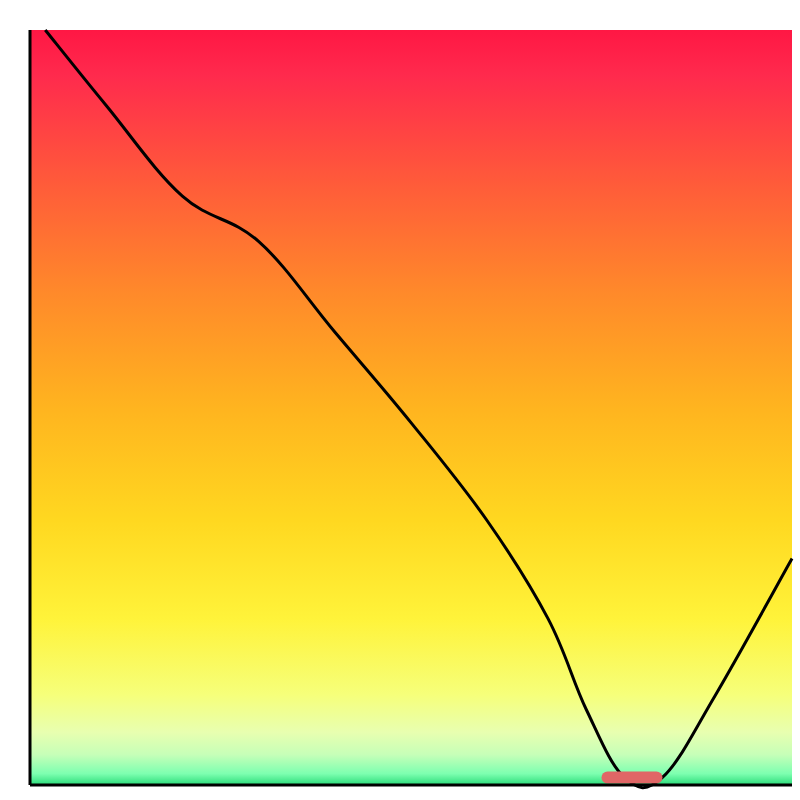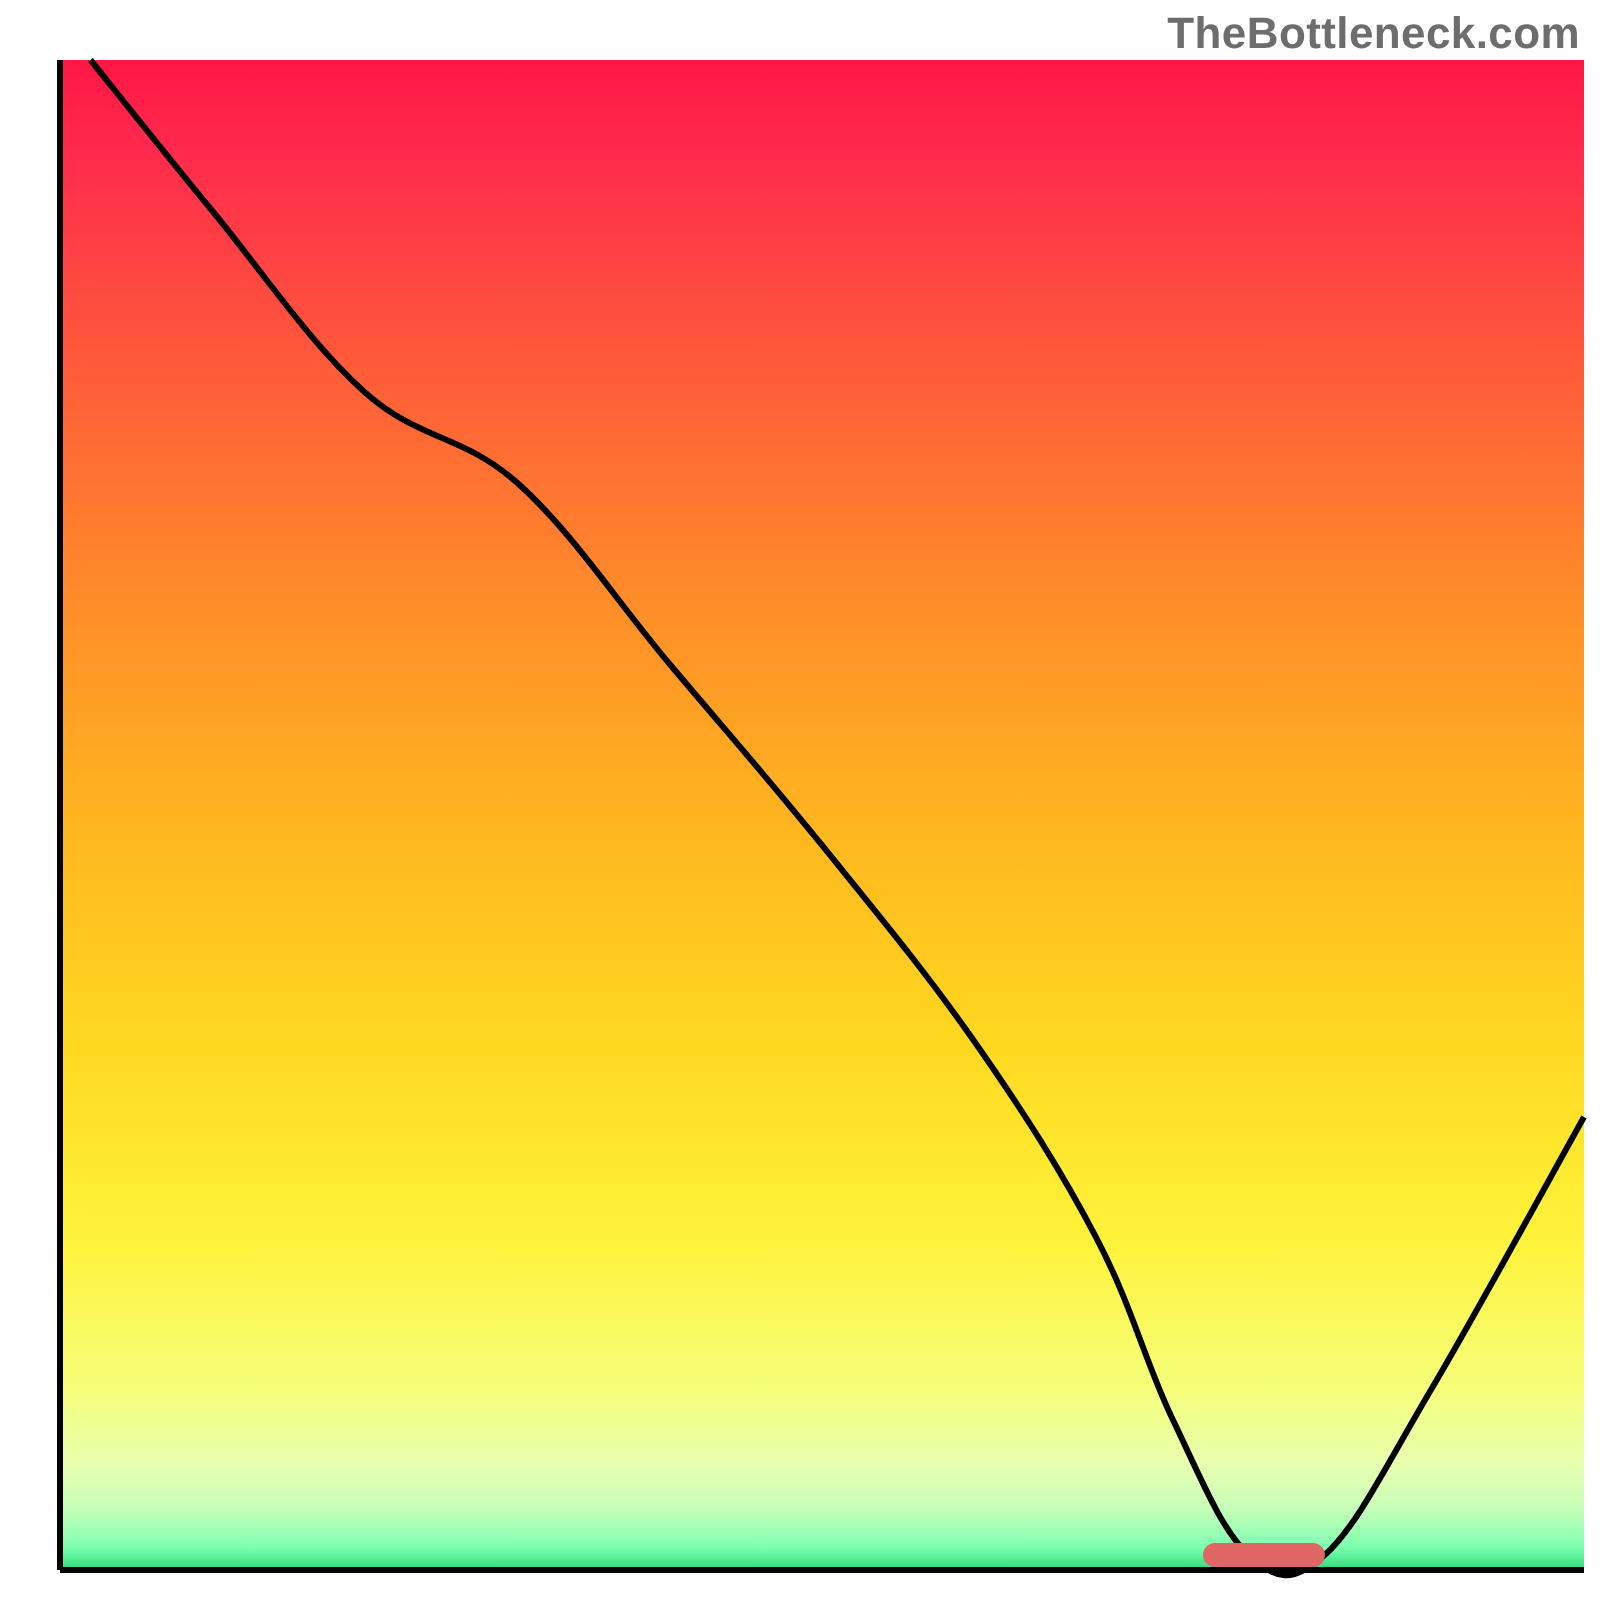--- a/index.html
+++ b/index.html
@@ -27,21 +27,20 @@
   svg.chart {
     position: absolute;
     top: 0;
     left: 0;
   }
 </style>
 </head>
 <body>
 <div class="container">
 
-  <div class="watermark">TheBottleneck.com</div>
 
   <svg class="chart" width="800" height="800" viewBox="0 0 800 800">
     <defs>
       <linearGradient id="bg-grad" x1="0" y1="0" x2="0" y2="1">
       <stop offset="0%" stop-color="#ff1744"></stop>
           <stop offset="6%" stop-color="#ff2a4d"></stop>
           <stop offset="20%" stop-color="#ff5a3a"></stop>
           <stop offset="35%" stop-color="#ff8a2a"></stop>
           <stop offset="50%" stop-color="#ffb41f"></stop>
           <stop offset="65%" stop-color="#ffd820"></stop>

